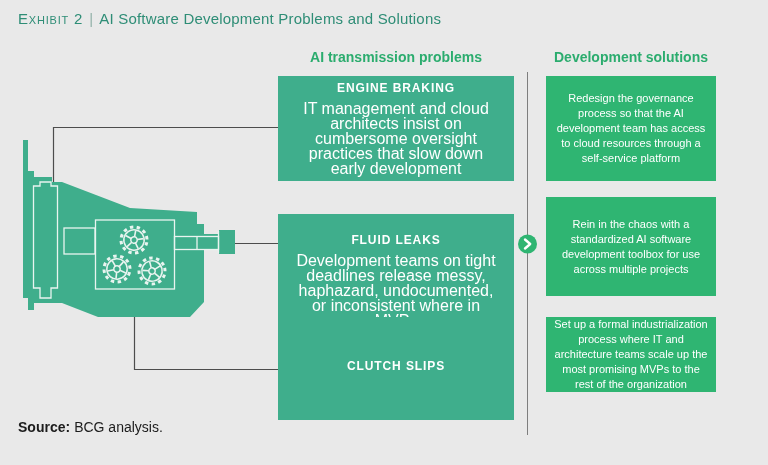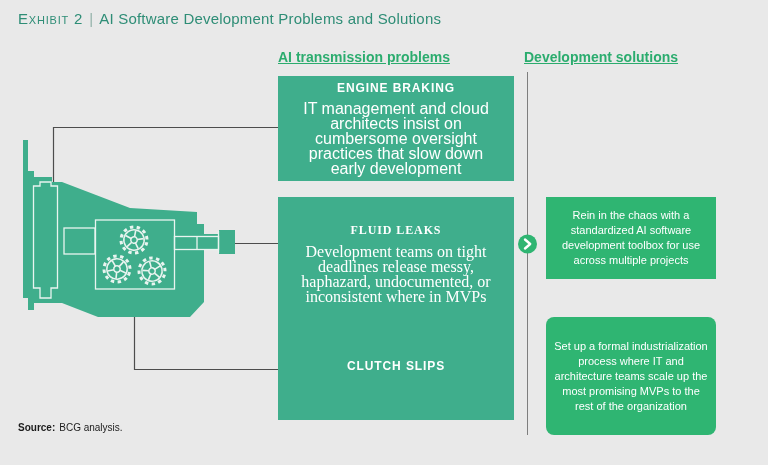--- a/index.html
+++ b/index.html
@@ -18,41 +18,40 @@
     position:absolute;left:18px;top:10px;
     font-size:15px;color:var(--c-title,#2e8d76);
     letter-spacing:.2px;white-space:nowrap;
   }
   .exlabel{font-variant:small-caps;letter-spacing:.8px;}
   .pipe{color:var(--c-separator,#93b1a9);margin:0 6px;}
 
   
   .colhead{
     position:absolute;top:49px;
-    font-size:14px;font-weight:bold;
+    font-size:14px;font-weight:bold;text-align:center;
     color:var(--c-column_header,#2bac6e);
-    text-decoration:underline;
   }
   .problems-head{left:278px;width:236px;}
   .solutions-head{left:524px;width:214px;}
 
   
   .card{
     position:absolute;box-sizing:border-box;
     display:flex;flex-direction:column;justify-content:center;
     text-align:center;color:var(--c-card_text,#ffffff);
   }
   .pcard{left:278px;width:236px;background:var(--c-problem_box,#3fae8c);padding:6px 17px;}
   .scard{left:546px;width:170px;background:var(--c-solution_box,#2fb572);padding:6px 7px;}
   .p1{top:76px;height:105px;}
-  .p2{top:197px;height:132px;font-family:Liberation Serif, serif;}
+  .p2{top:214px;height:132px;}
   .p3{top:317px;height:103px;}
   .s1{top:76px;height:105px;}
-  .s2{top:197px;height:82px;text-align:center;}
-  .s3{top:317px;height:118px;border-radius:8px;}
+  .s2{top:197px;height:99px;text-align:center;}
+  .s3{top:317px;height:75px;}
   .ctitle{
     margin:0 0 6px 0;font-size:12px;font-weight:bold;
     letter-spacing:.9px;text-transform:uppercase;
   }
   .cbody{margin:0;font-size:16px;line-height:15px;}
   .scard .cbody{font-size:11px;}
 
   
   .conn{fill:none;stroke:var(--c-connector_line,#4d4d4d);stroke-width:1.2;}
   .tbody{fill:var(--c-illustration_fill,#3fae8c);stroke:none;}
@@ -62,21 +61,21 @@
   .achev{fill:none;stroke:#ffffff;stroke-width:2.4;stroke-linecap:round;stroke-linejoin:round;}
   .gear circle,.gear line{fill:none;stroke:var(--c-illustration_line,#e9f4f0);}
   .gteeth{stroke-width:3;stroke-dasharray:3.4 3.41;}
   .grim{stroke-width:1.5;}
   .ghub{stroke-width:1.5;}
   .gspk{stroke-width:1.6;}
 
   
   .src{
     position:absolute;left:18px;top:420px;
-    font-size:10px;line-height:15px;
+    font-size:14px;line-height:15px;
     color:var(--c-footer_text,#1c1c1c);
   }
   .b{font-weight:bold;margin-right:4px;}
 </style>
 </head>
 <body>
 
 <div class="stage">
 
   <svg class="art" viewBox="0 0 768 465" aria-hidden="true">
@@ -144,20 +143,23 @@
     <p class="cbody">IT management and cloud architects insist on cumbersome oversight practices that slow down early development</p>
   </section>
   <section class="card pcard p2">
     <h3 class="ctitle">FLUID LEAKS</h3>
     <p class="cbody">Development teams on tight deadlines release messy, haphazard, undocumented, or inconsistent where in MVPs</p>
   </section>
   <section class="card pcard p3">
     <h3 class="ctitle">CLUTCH SLIPS</h3>
   </section>
 
+  <section class="card scard s1">
+    <p class="cbody">Redesign the governance process so that the AI development team has access to cloud resources through a self-service platform</p>
+  </section>
   <section class="card scard s2">
     <p class="cbody">Rein in the chaos with a standardized AI software development toolbox for use across multiple projects</p>
   </section>
   <section class="card scard s3">
     <p class="cbody">Set up a formal industrialization process where IT and architecture teams scale up the most promising MVPs to the rest of the organization</p>
   </section>
 
   <footer class="src">
     <div class="fline">
       <span class="b">Source:</span><span>BCG analysis.</span>

